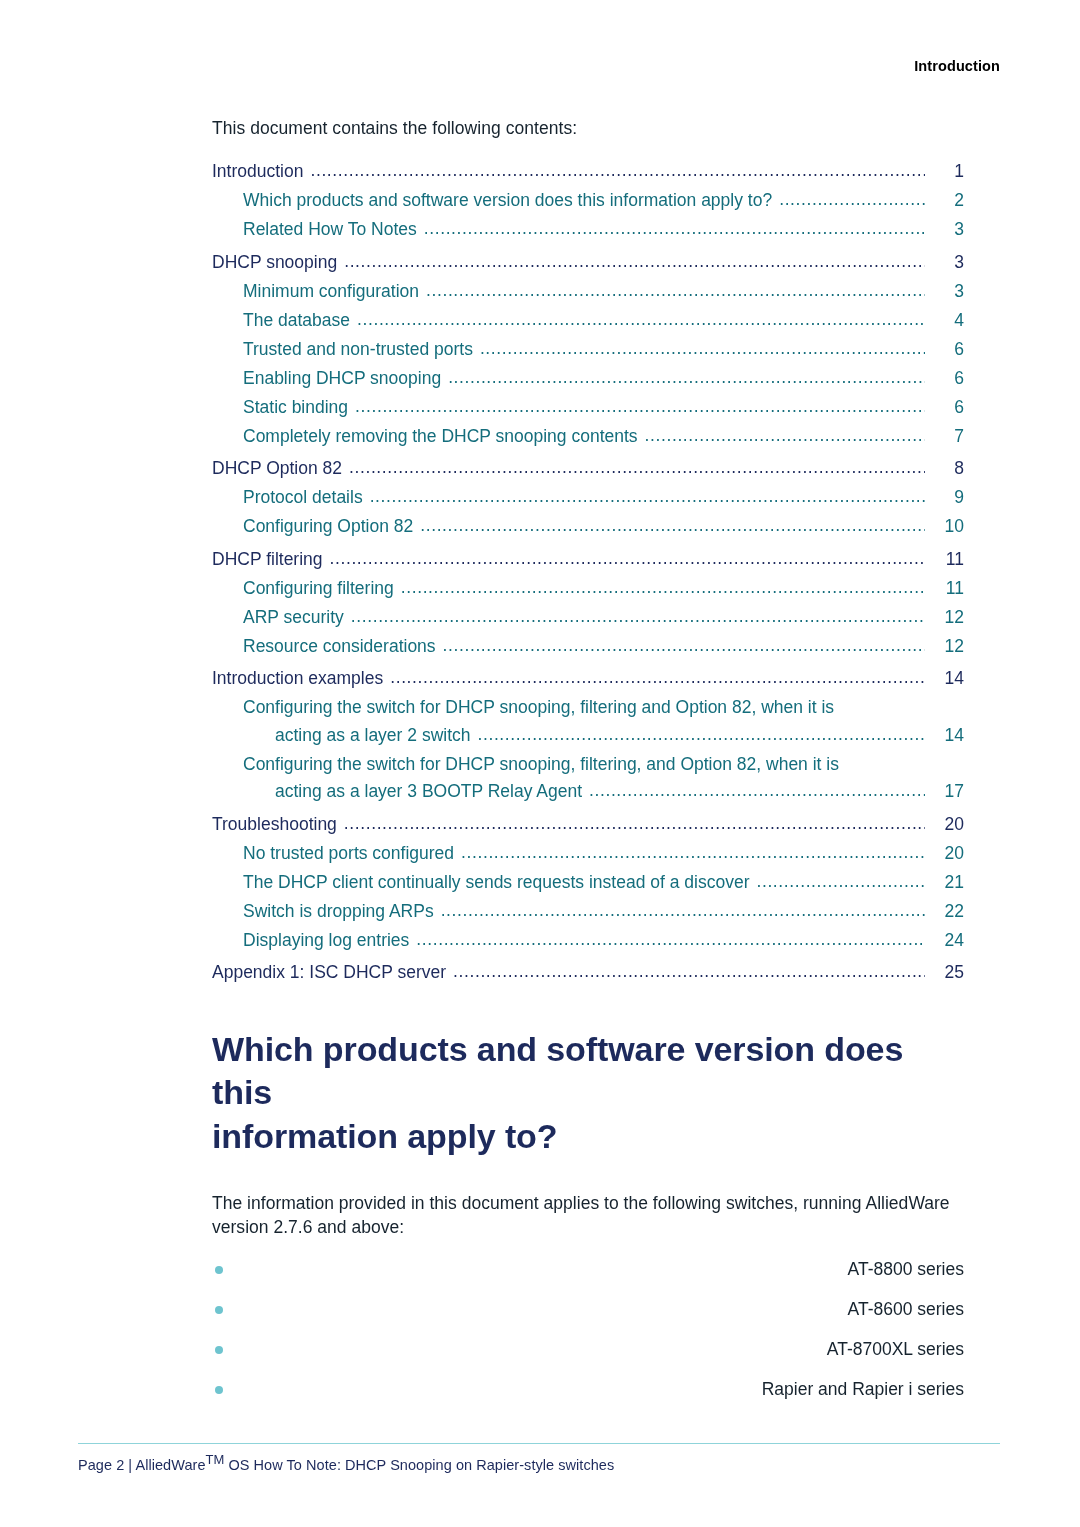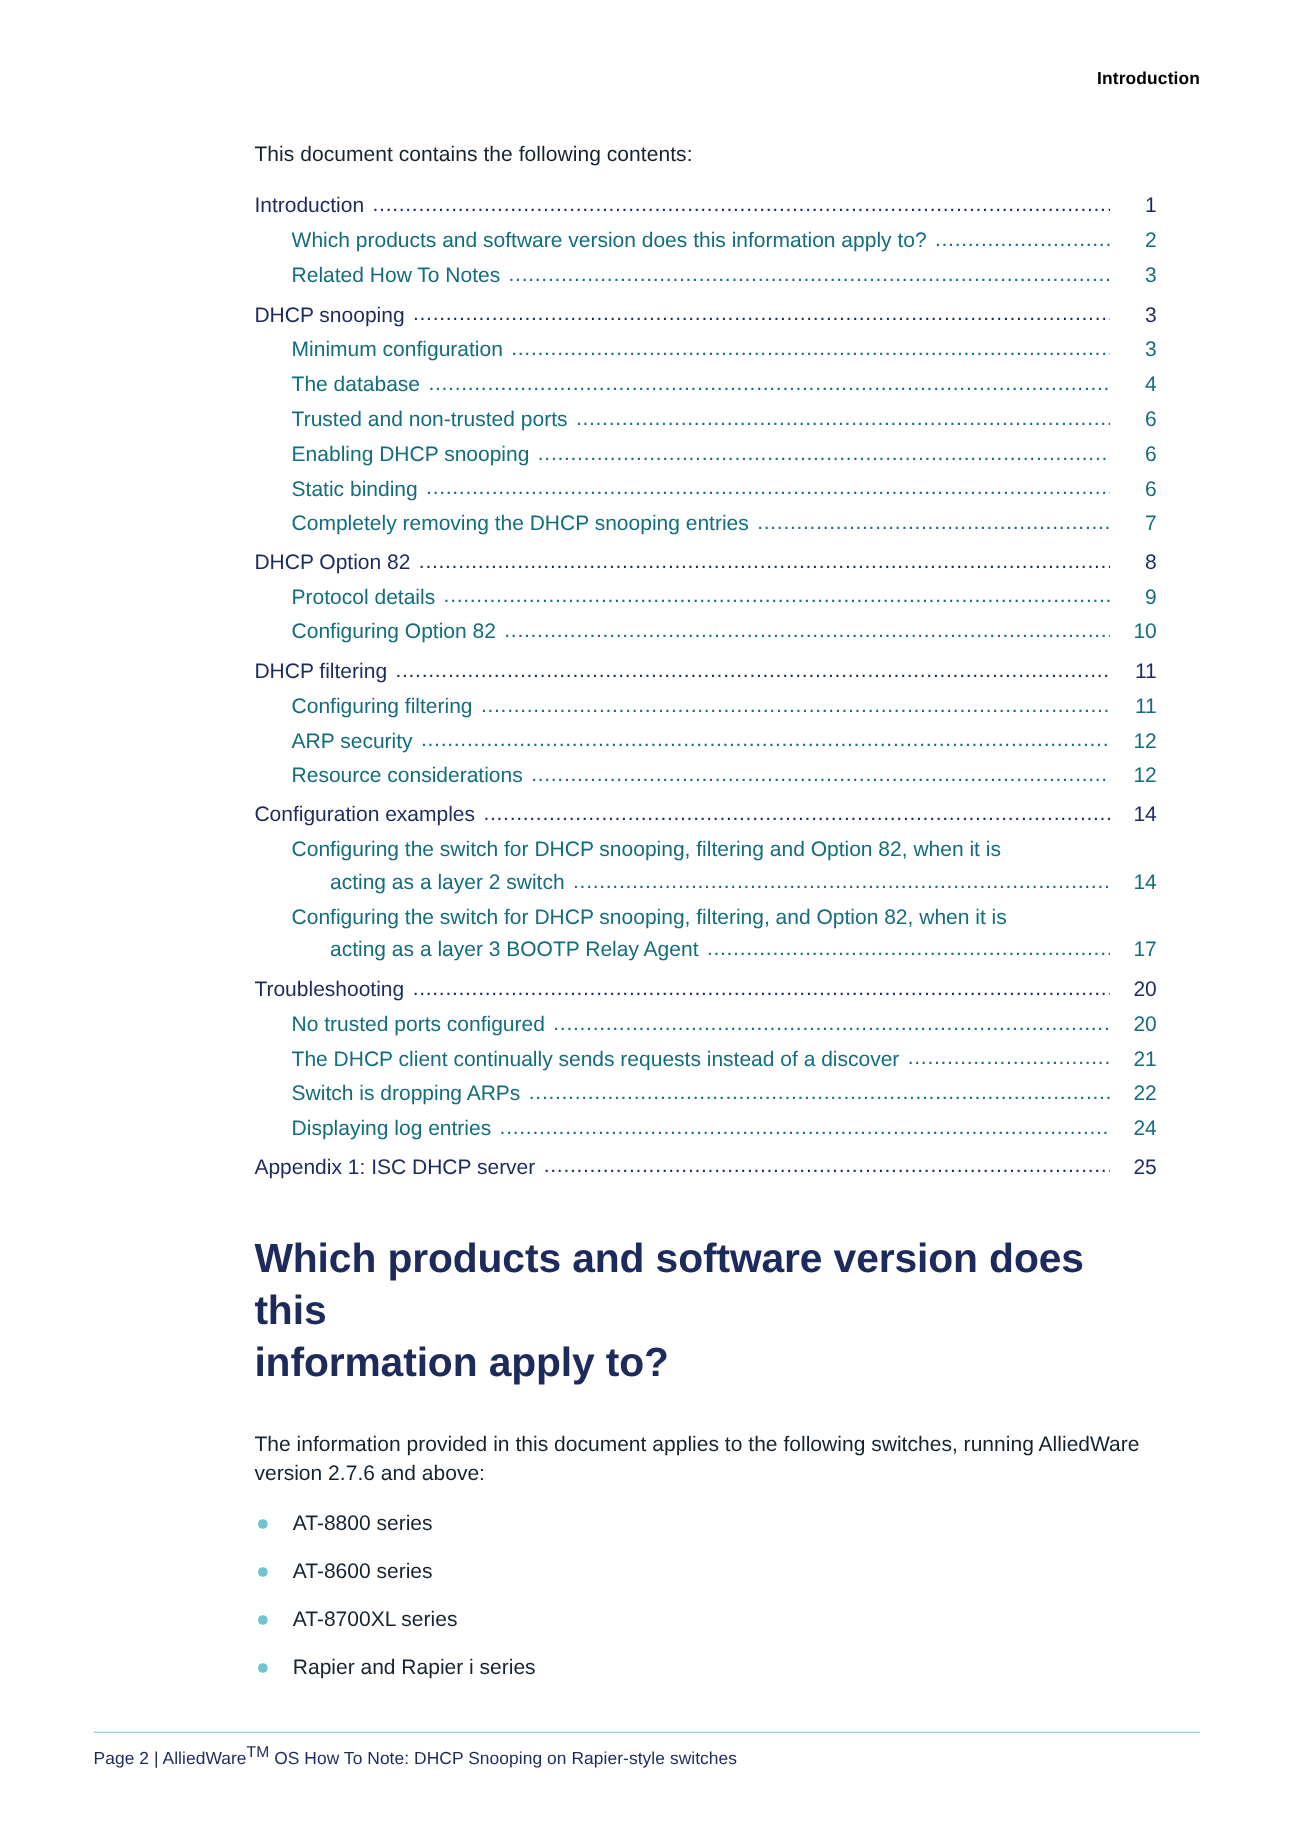--- a/index.html
+++ b/index.html
@@ -133,20 +133,21 @@
     color: #16232e;
     margin: 34px 0 0 0;
     letter-spacing: 0.02px;
   }
 
   
   .bullet-list {
     list-style: none;
     margin: 19px 0 0 0;
     padding: 0;
+    text-align: right;
   }
   .bullet-item {
     position: relative;
     padding-left: 32px;
     font-size: 17.5px;
     color: #16232e;
     margin-bottom: 19px;
     line-height: 1.2;
   }
   .bullet-dot {
@@ -253,21 +254,21 @@
         </li>
         <li class="toc-entry lvl2">
           <span class="toc-row">
             <span class="toc-title">Static binding</span>
             <span class="toc-leader">................................................................................................................................................................................................................................................................................................................................................................................................................</span>
             <span class="toc-page">6</span>
           </span>
         </li>
         <li class="toc-entry lvl2">
           <span class="toc-row">
-            <span class="toc-title">Completely removing the DHCP snooping entries</span>
+            <span class="toc-title">Completely removing the DHCP snooping contents</span>
             <span class="toc-leader">................................................................................................................................................................................................................................................................................................................................................................................................................</span>
             <span class="toc-page">7</span>
           </span>
         </li>
         <li class="toc-entry lvl1 gap-before">
           <span class="toc-row">
             <span class="toc-title">DHCP Option 82</span>
             <span class="toc-leader">................................................................................................................................................................................................................................................................................................................................................................................................................</span>
             <span class="toc-page">8</span>
           </span>
@@ -309,21 +310,21 @@
         </li>
         <li class="toc-entry lvl2">
           <span class="toc-row">
             <span class="toc-title">Resource considerations</span>
             <span class="toc-leader">................................................................................................................................................................................................................................................................................................................................................................................................................</span>
             <span class="toc-page">12</span>
           </span>
         </li>
         <li class="toc-entry lvl1 gap-before">
           <span class="toc-row">
-            <span class="toc-title">Configuration examples</span>
+            <span class="toc-title">Introduction examples</span>
             <span class="toc-leader">................................................................................................................................................................................................................................................................................................................................................................................................................</span>
             <span class="toc-page">14</span>
           </span>
         </li>
         <li class="toc-entry lvl2 two-line">
           <span class="first-line">Configuring the switch for DHCP snooping, filtering and Option 82, when it is</span>
           <span class="second-line">
             <span class="toc-title">acting as a layer 2 switch</span>
             <span class="toc-leader">................................................................................................................................................................................................................................................................................................................................................................................................................</span>
             <span class="toc-page">14</span>

